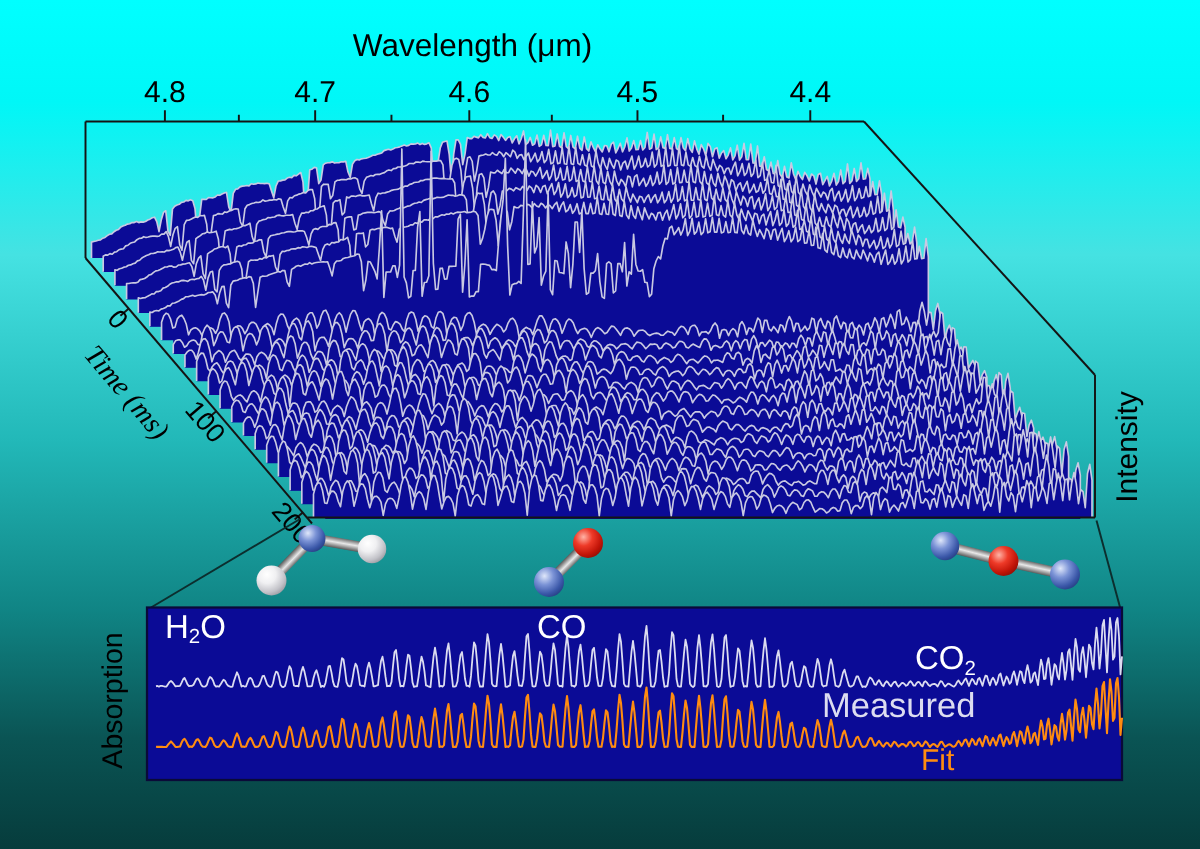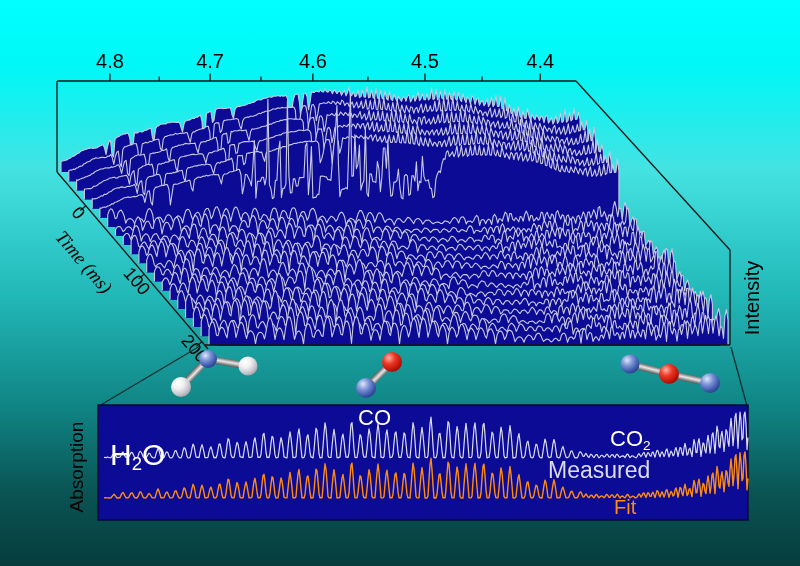--- a/index.html
+++ b/index.html
@@ -134,28 +134,29 @@
       </g>
       <g>
         <rect x="-22.1308221391974" y="-3.5" width="44.2616442783948" height="7" rx="3" fill="url(#g_bond)" transform="translate(649.5 369) rotate(14.4)"></rect>
         <rect x="-22.988091861815356" y="-3.5" width="45.97618372363071" height="7" rx="3" fill="url(#g_bond)" transform="translate(689.5 378.5) rotate(12.4)"></rect>
         <circle cx="630" cy="364" r="9.5" fill="url(#g_atom_oxygen)"></circle>
         <circle cx="669" cy="374" r="10" fill="url(#g_atom_carbon)"></circle>
         <circle cx="710" cy="383" r="10" fill="url(#g_atom_oxygen)"></circle>
       </g>
     </svg>
 
+  <div class="lbl title" style="left:315px;top:20px;font-size:21px;">Wavelength (μm)</div>
 
   <div class="lbl time-lbl" style="left:84px;top:262px;font-size:19px;">Time (ms)</div>
 
   <div class="lbl rot-ccw" style="left:752px;top:298px;font-size:20px;">Intensity</div>
 
   <div class="lbl rot-ccw" style="left:76px;top:467px;font-size:19px;">Absorption</div>
 
-  <div class="lbl species" style="left: 110px; top: 407px; font-size: 30px; color: rgb(255, 255, 255); margin-top: 33px;">
+  <div class="lbl species" style="left: 110px; top: 407px; font-size: 22px; color: rgb(255, 255, 255);">
     <span>H</span><span class="sub">2</span><span>O</span>
   </div>
 
   <div class="lbl species" style="left: 358px; top: 407px; font-size: 22px; color: rgb(255, 255, 255);">
     <span>CO</span><span class="sub"></span><span></span>
   </div>
 
   <div class="lbl species" style="left: 610px; top: 408px; font-size: 22px; color: rgb(255, 255, 255); margin-top: 20px;">
     <span>CO</span><span class="sub">2</span><span></span>
   </div>

